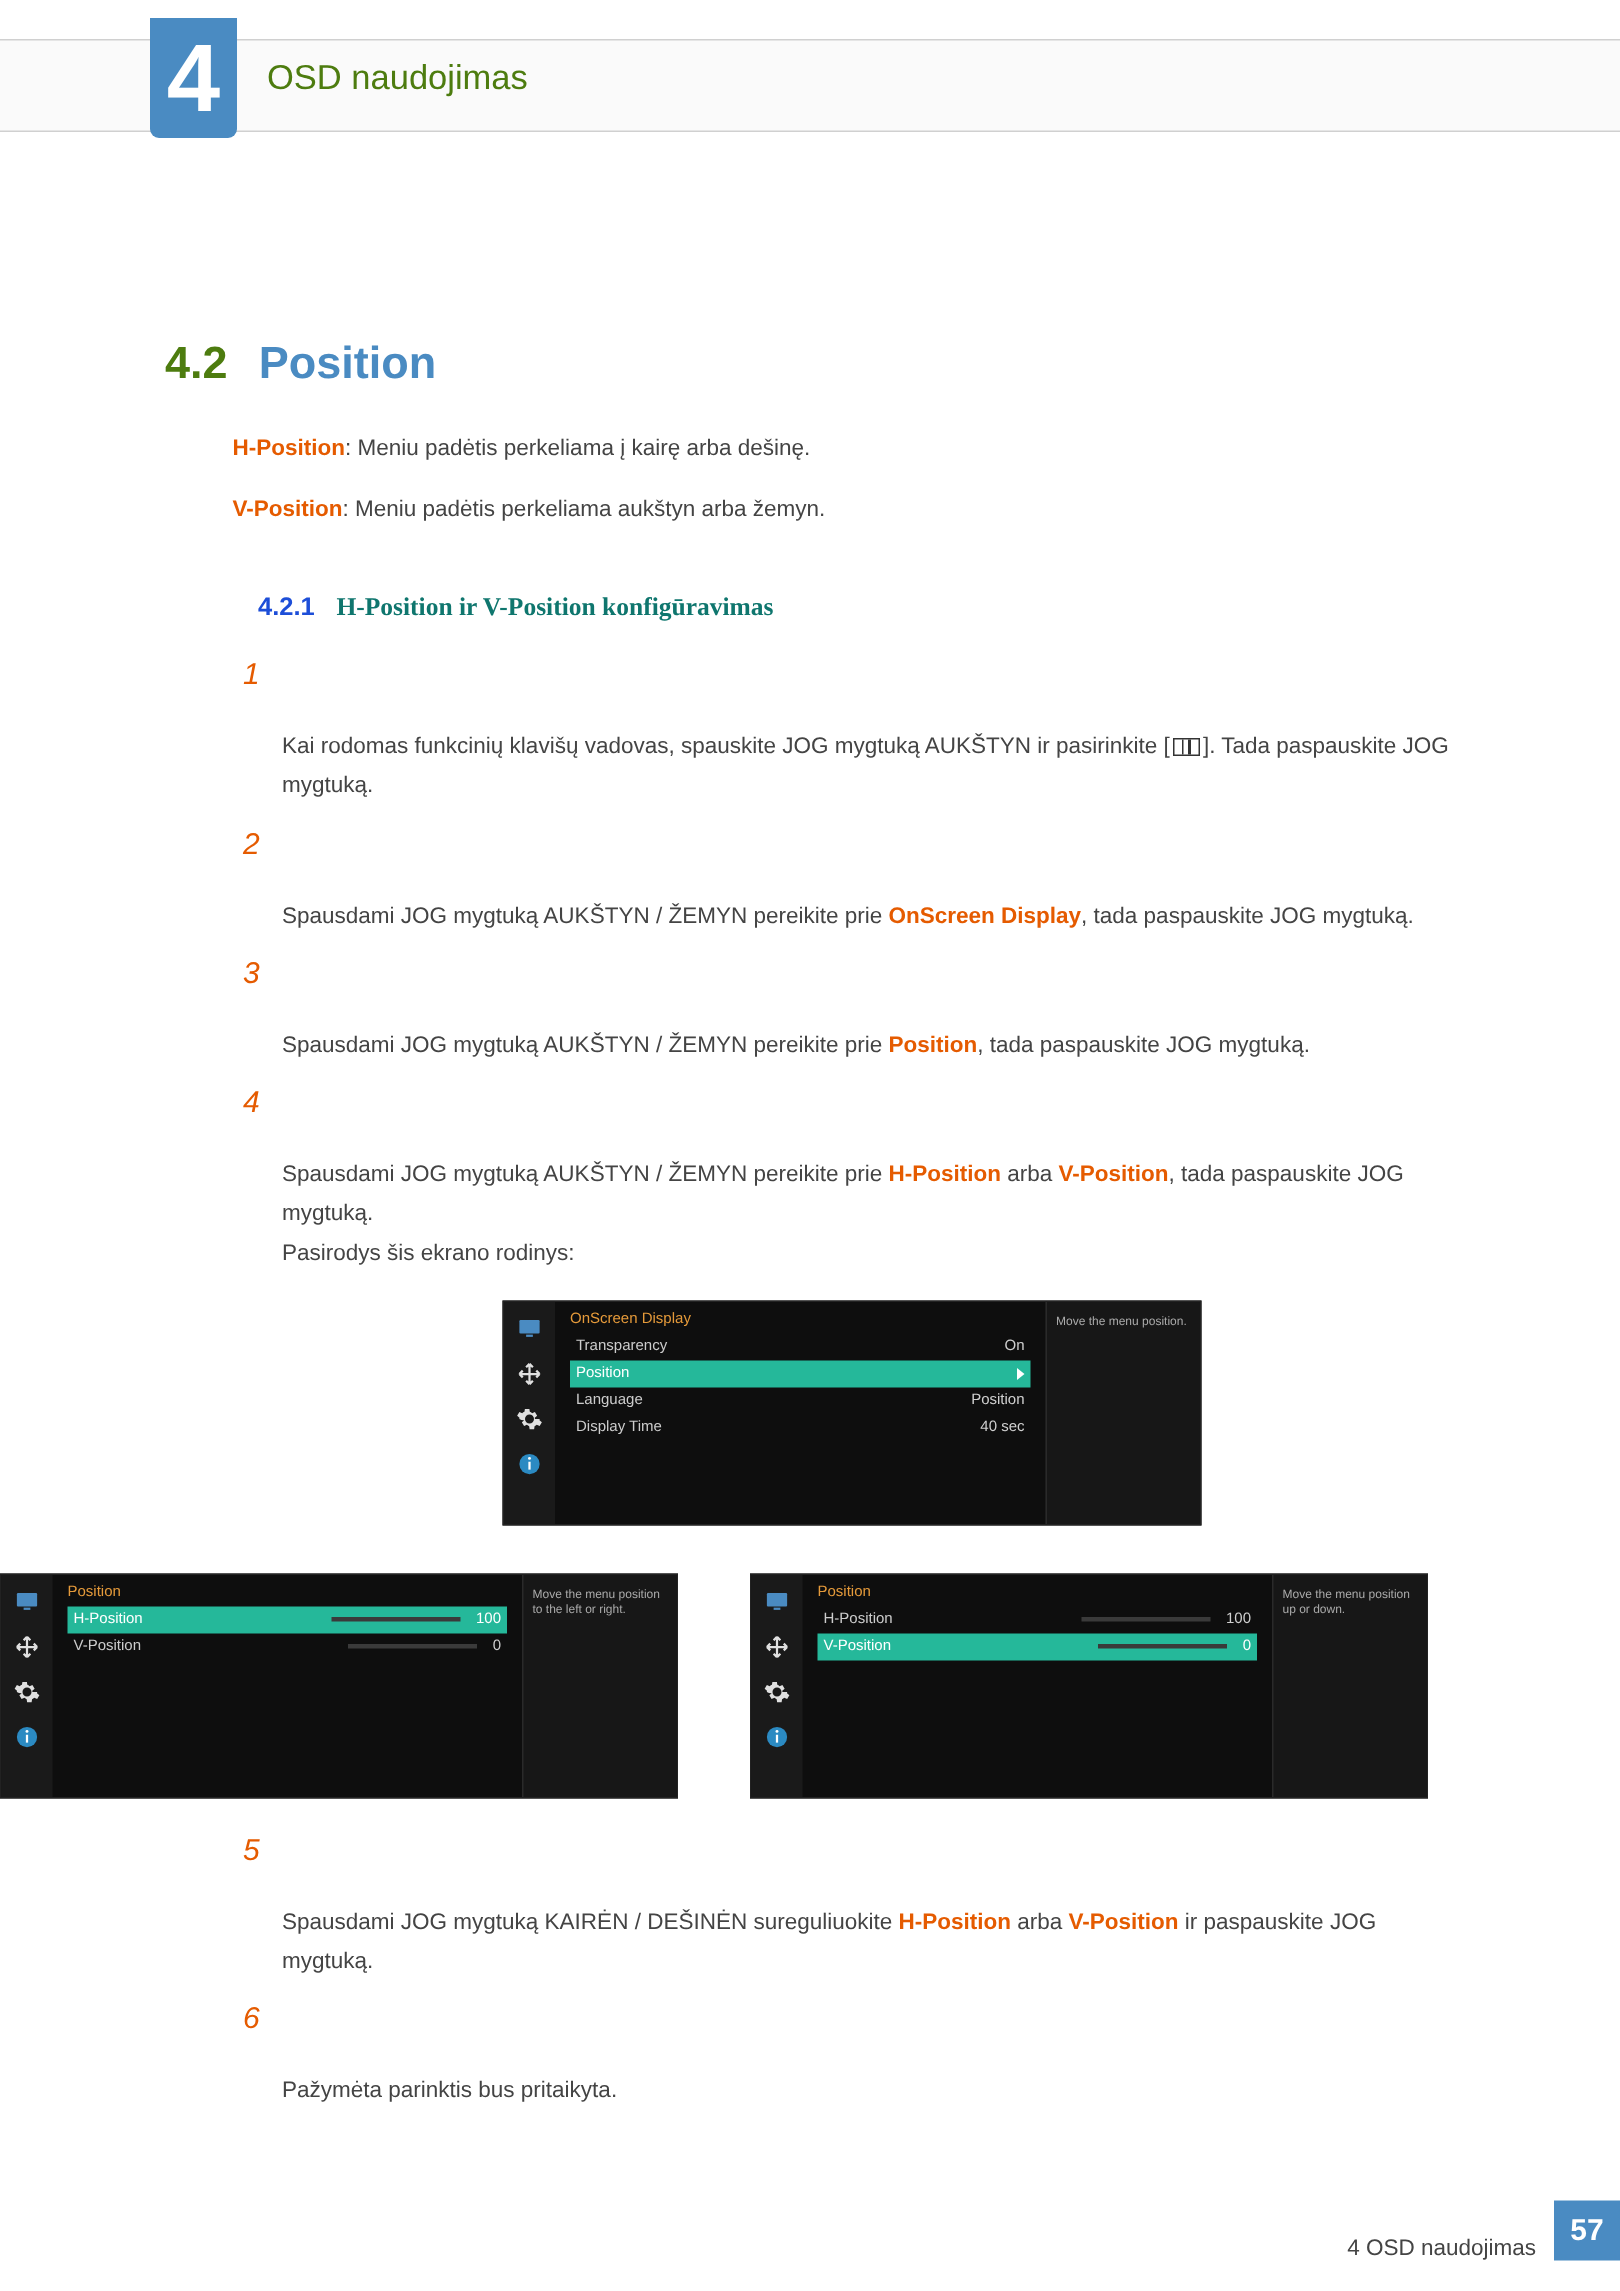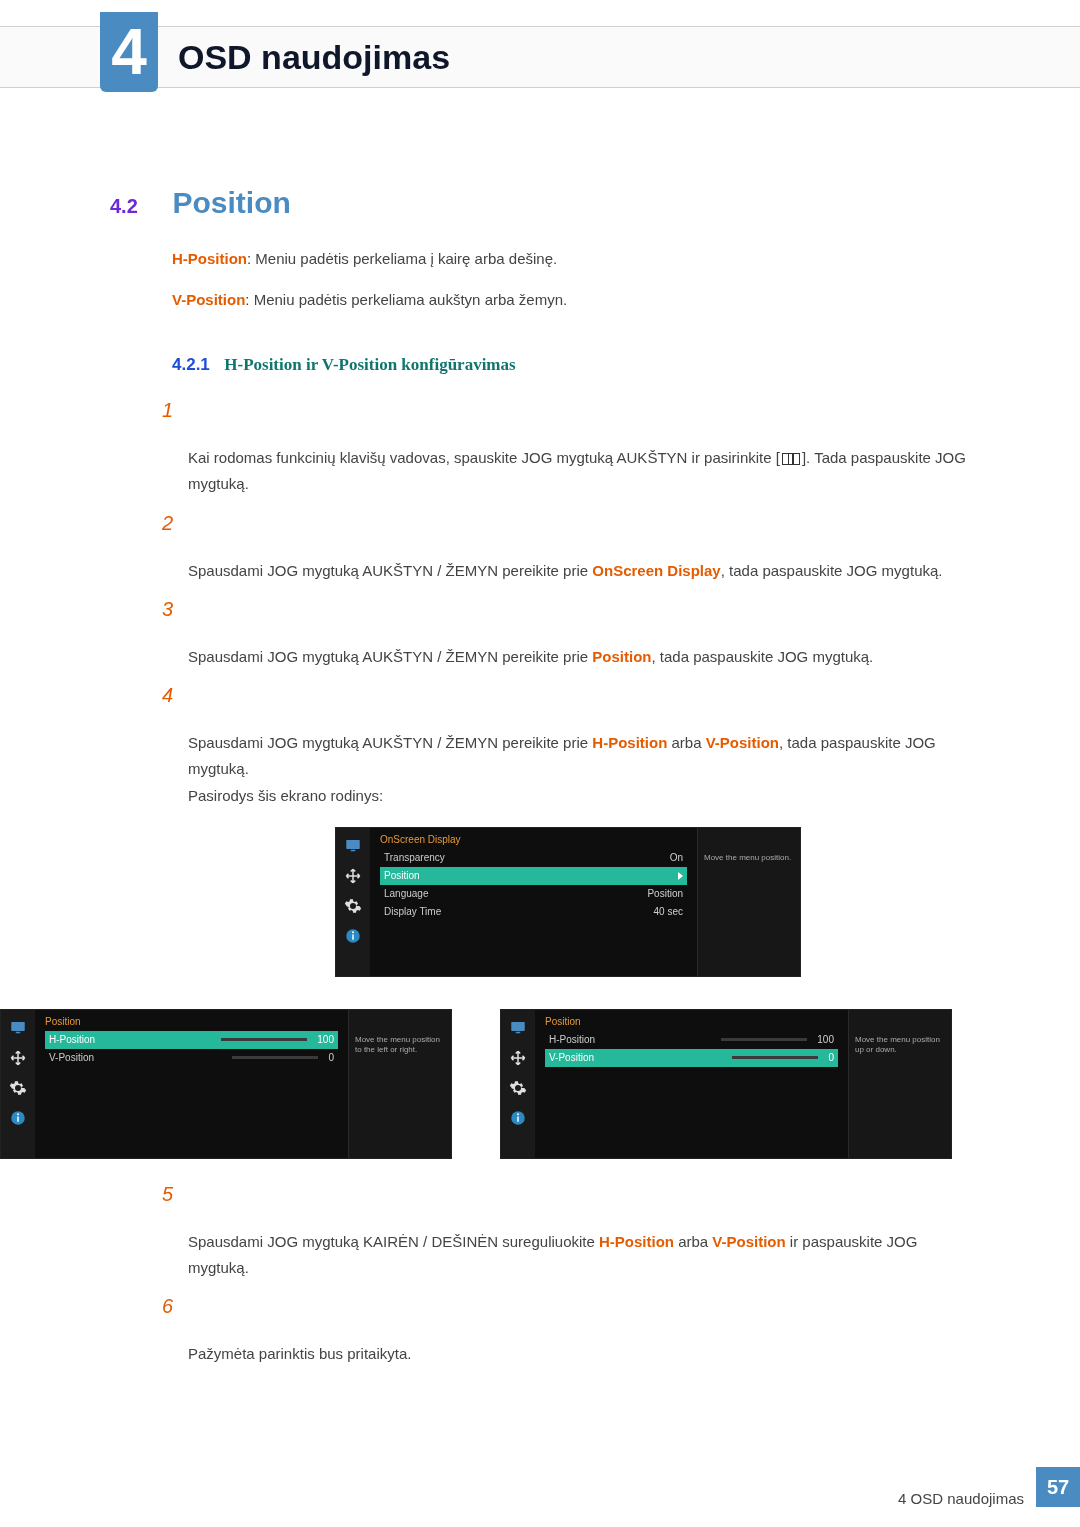--- a/index.html
+++ b/index.html
@@ -1,23 +1,23 @@
 <!DOCTYPE html>
 <html><head>
 <meta charset="utf-8">
 <style>
   * { box-sizing: border-box; margin: 0; padding: 0; }
   body { width: 1080px; height: 1527px; background: #fff; font-family: Arial, Helvetica, sans-serif; color: #333; position: relative; }
   .header-band { position: absolute; top: 26px; left: 0; right: 0; height: 62px; border-top: 1px solid #d0d0d0; border-bottom: 1px solid #d0d0d0; background: #fafafa; }
   .chapter-badge { position: absolute; top: 12px; left: 100px; width: 58px; height: 80px; background: #4a8bc2; color: #fff; font-size: 64px; font-weight: bold; display: flex; align-items: center; justify-content: center; border-radius: 0 0 6px 6px; }
-  .chapter-title { position: absolute; top: 38px; left: 178px; color: #0f172a; font-size: 34px; font-weight: 700; }
+  .chapter-title { position: absolute; top: 38px; left: 178px; color: #4d7c0f; font-size: 23px; font-weight: 400; }
   .content { position: absolute; top: 186px; left: 110px; right: 100px; }
-  .h2num { color: #6d28d9; font-size: 20px; font-weight: bold; display: inline-block; width: 58px; }
+  .h2num { color: #4d7c0f; font-size: 30px; font-weight: bold; display: inline-block; width: 58px; margin-top: 40px; }
   .h2txt { color: #4a8bc2; font-size: 30px; font-weight: bold; }
-  .para { margin-left: 62px; margin-top: 28px; font-size: 15px; color: #444; line-height: 1.5; }
+  .para { margin-left: 45px; margin-top: 28px; font-size: 15px; color: #444; line-height: 1.5; }
   .orange { color: #e55b00; font-weight: bold; }
   .h3 { margin-top: 44px; margin-left: 62px; }
   .h3num { color: #1d4ed8; font-size: 17px; font-weight: bold; display: inline-block; }
   .h3txt { color: #0f766e; font-size: 17px; font-weight: bold; margin-left: 10px; font-family: Liberation Serif, serif; }
   .steps { margin-left: 52px; margin-top: 24px; }
   .step { display: flex; margin-bottom: 14px; }
   .step-num { color: #e55b00; font-size: 20px; font-style: italic; font-weight: 500; width: 26px; flex-shrink: 0; }
   .step-body { font-size: 15px; color: #444; line-height: 1.75; margin-top: 46px; }
   .icon-menu { display: inline-block; width: 18px; height: 12px; border: 1.5px solid #333; position: relative; vertical-align: middle; margin: 0 2px; }
   .icon-menu::before, .icon-menu::after { content:""; position:absolute; top:0; bottom:0; width:1.5px; background:#333; }
@@ -34,21 +34,21 @@
   .osd-body { flex: 1; padding: 6px 10px 6px 10px; }
   .osd-title { color: #e59a3a; font-size: 10px; margin-bottom: 4px; }
   .osd-row { display: flex; align-items: center; height: 18px; padding: 0 4px; font-size: 10px; color: #ccc; }
   .osd-row.sel { background: #25b89a; color: #fff; }
   .osd-row .lab { flex: 1; }
   .osd-row .val { flex-shrink: 0; text-align: right; color: #d0d0d0; }
   .osd-row.sel .val { color: #fff; }
   .osd-row .triangle { width: 0; height: 0; border-top: 4px solid transparent; border-bottom: 4px solid transparent; border-left: 5px solid #fff; margin-left: 6px; }
   .slider-track { width: 86px; height: 3px; background: #3a3a3a; margin-right: 10px; position: relative; }
   .slider-fill { height: 3px; background: #25b89a; }
-  .osd-side-help { width: 103px; background: #171717; padding: 25px 6px; font-size: 8px; color: #aaa; line-height: 1.3; border-left: 1px solid #2a2a2a; }
+  .osd-side-help { width: 103px; background: #171717; padding: 8px 6px; font-size: 8px; color: #aaa; line-height: 1.3; border-left: 1px solid #2a2a2a; }
 
   .footer { position: absolute; bottom: 20px; right: 0; display: flex; align-items: flex-end; }
   .footer-text { font-size: 15px; color: #444; margin-right: 12px; }
   .footer-box { width: 44px; height: 40px; background: #4a8bc2; color: #fff; font-size: 20px; font-weight: bold; display: flex; align-items: center; justify-content: center; }
 </style>
 </head>
 <body>
 
 <div class="header-band"></div>
 <div class="chapter-badge">4</div>

